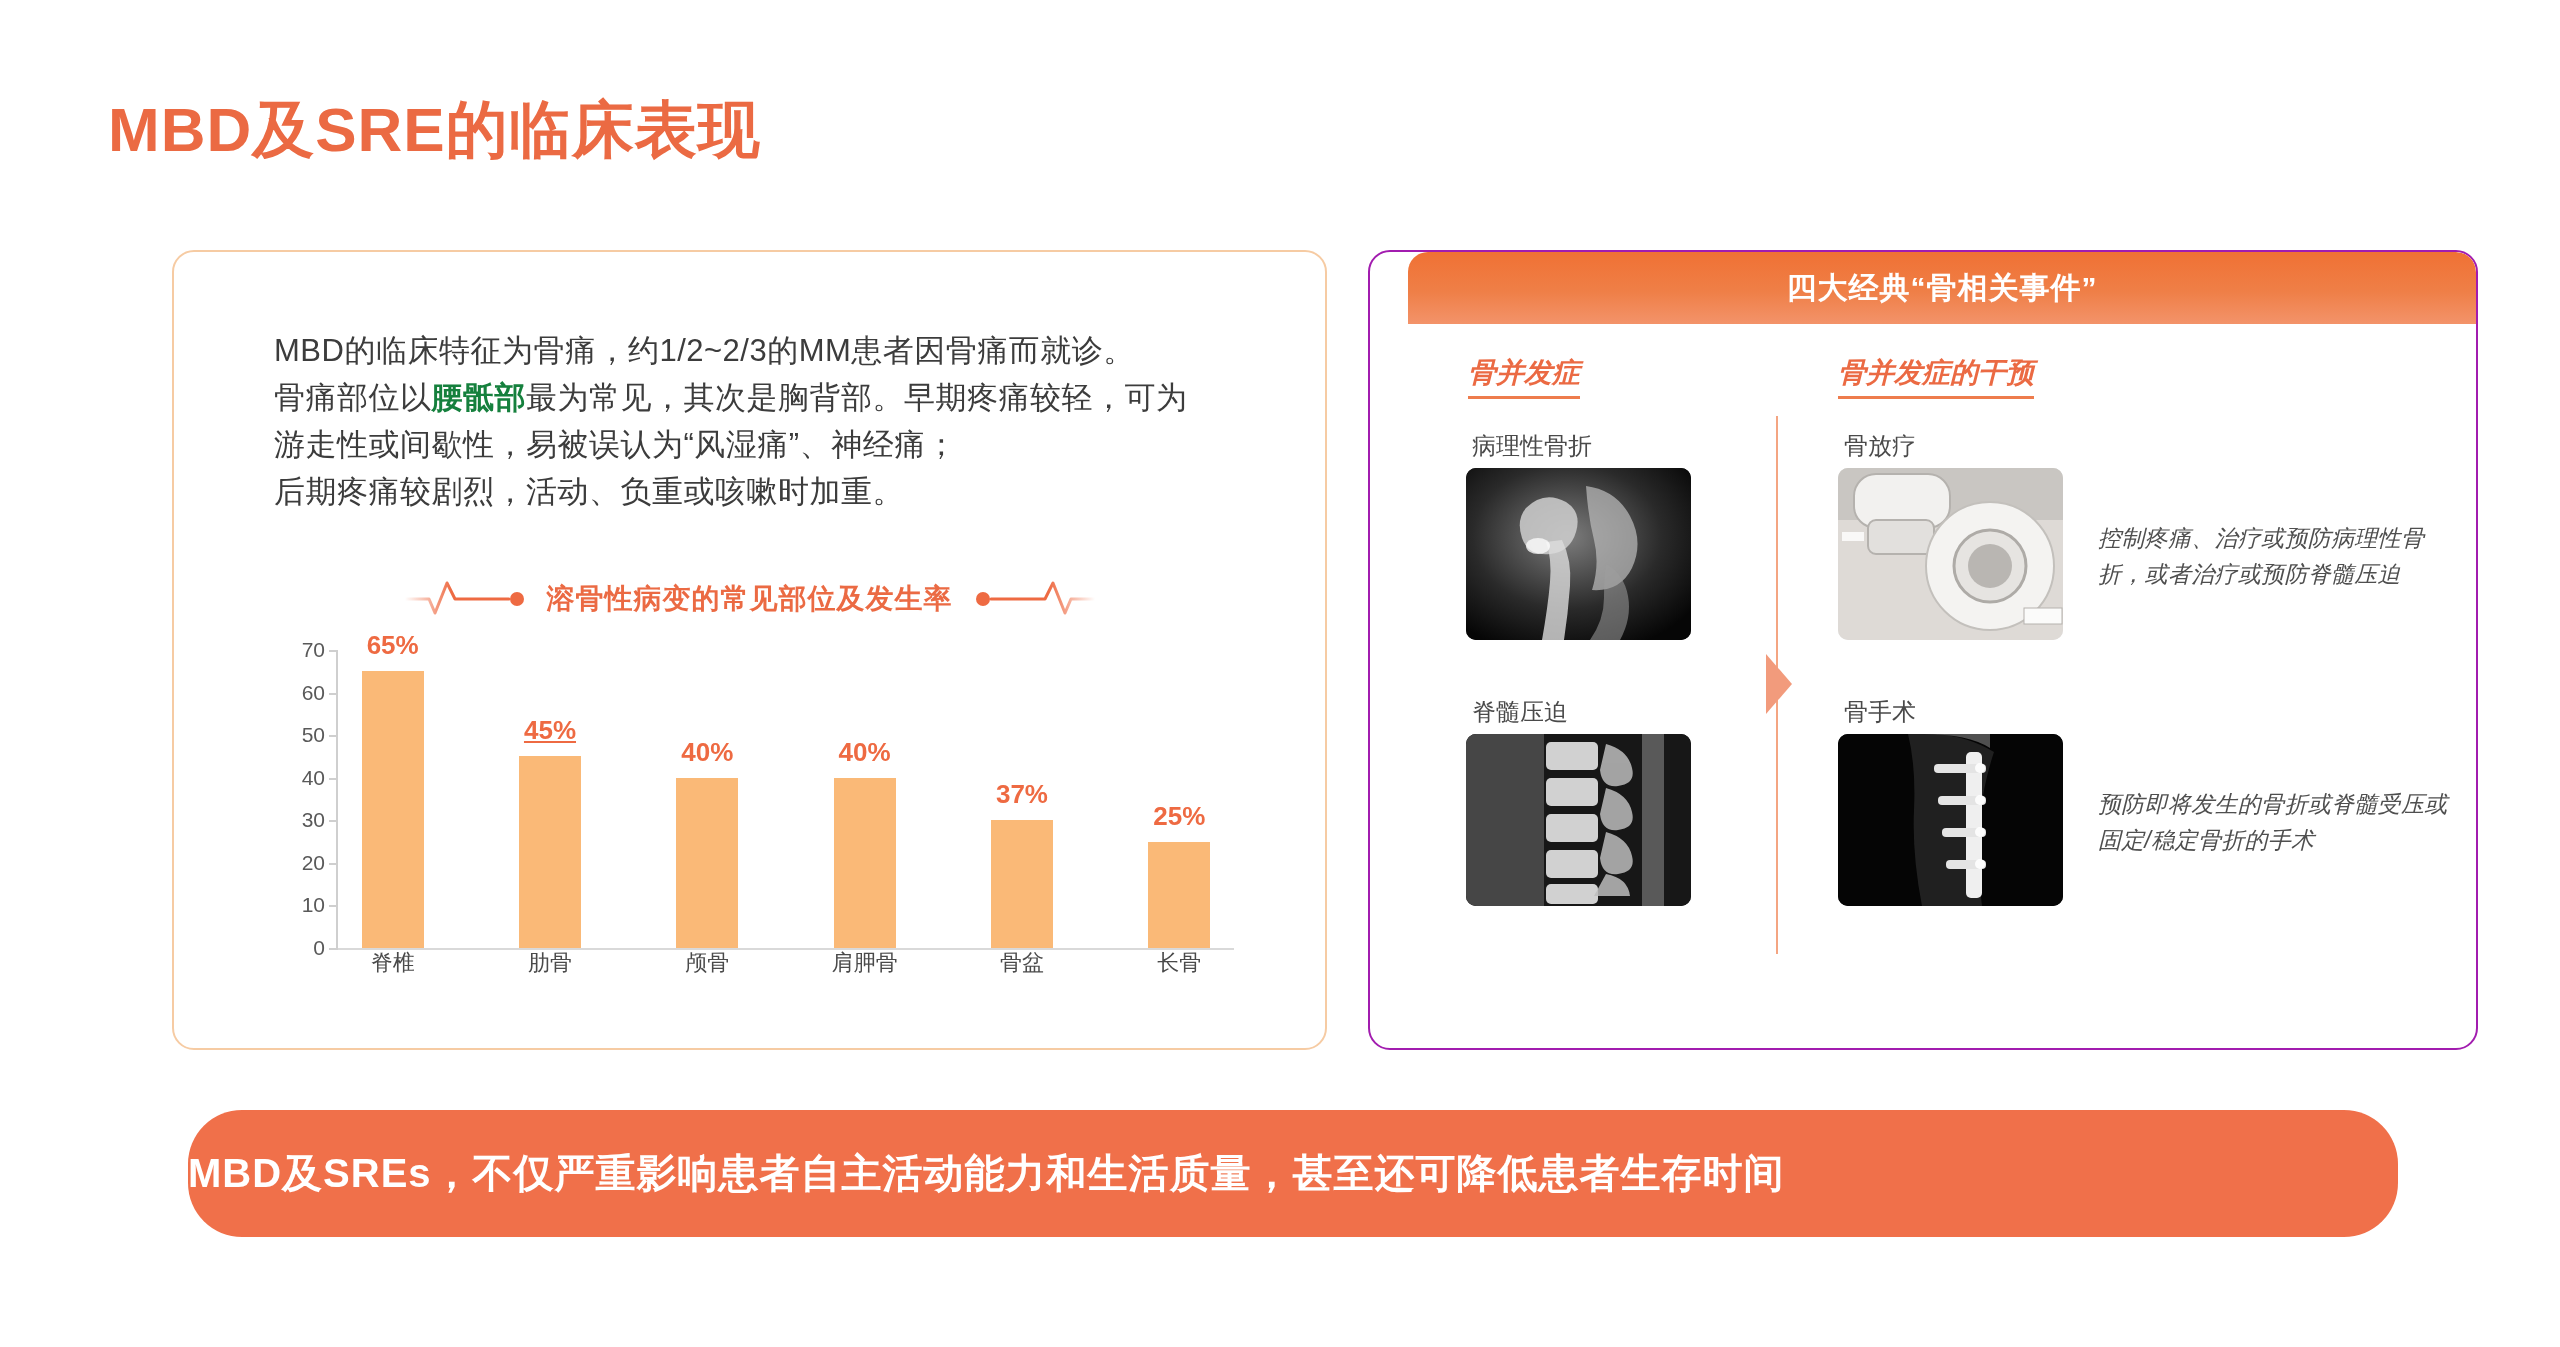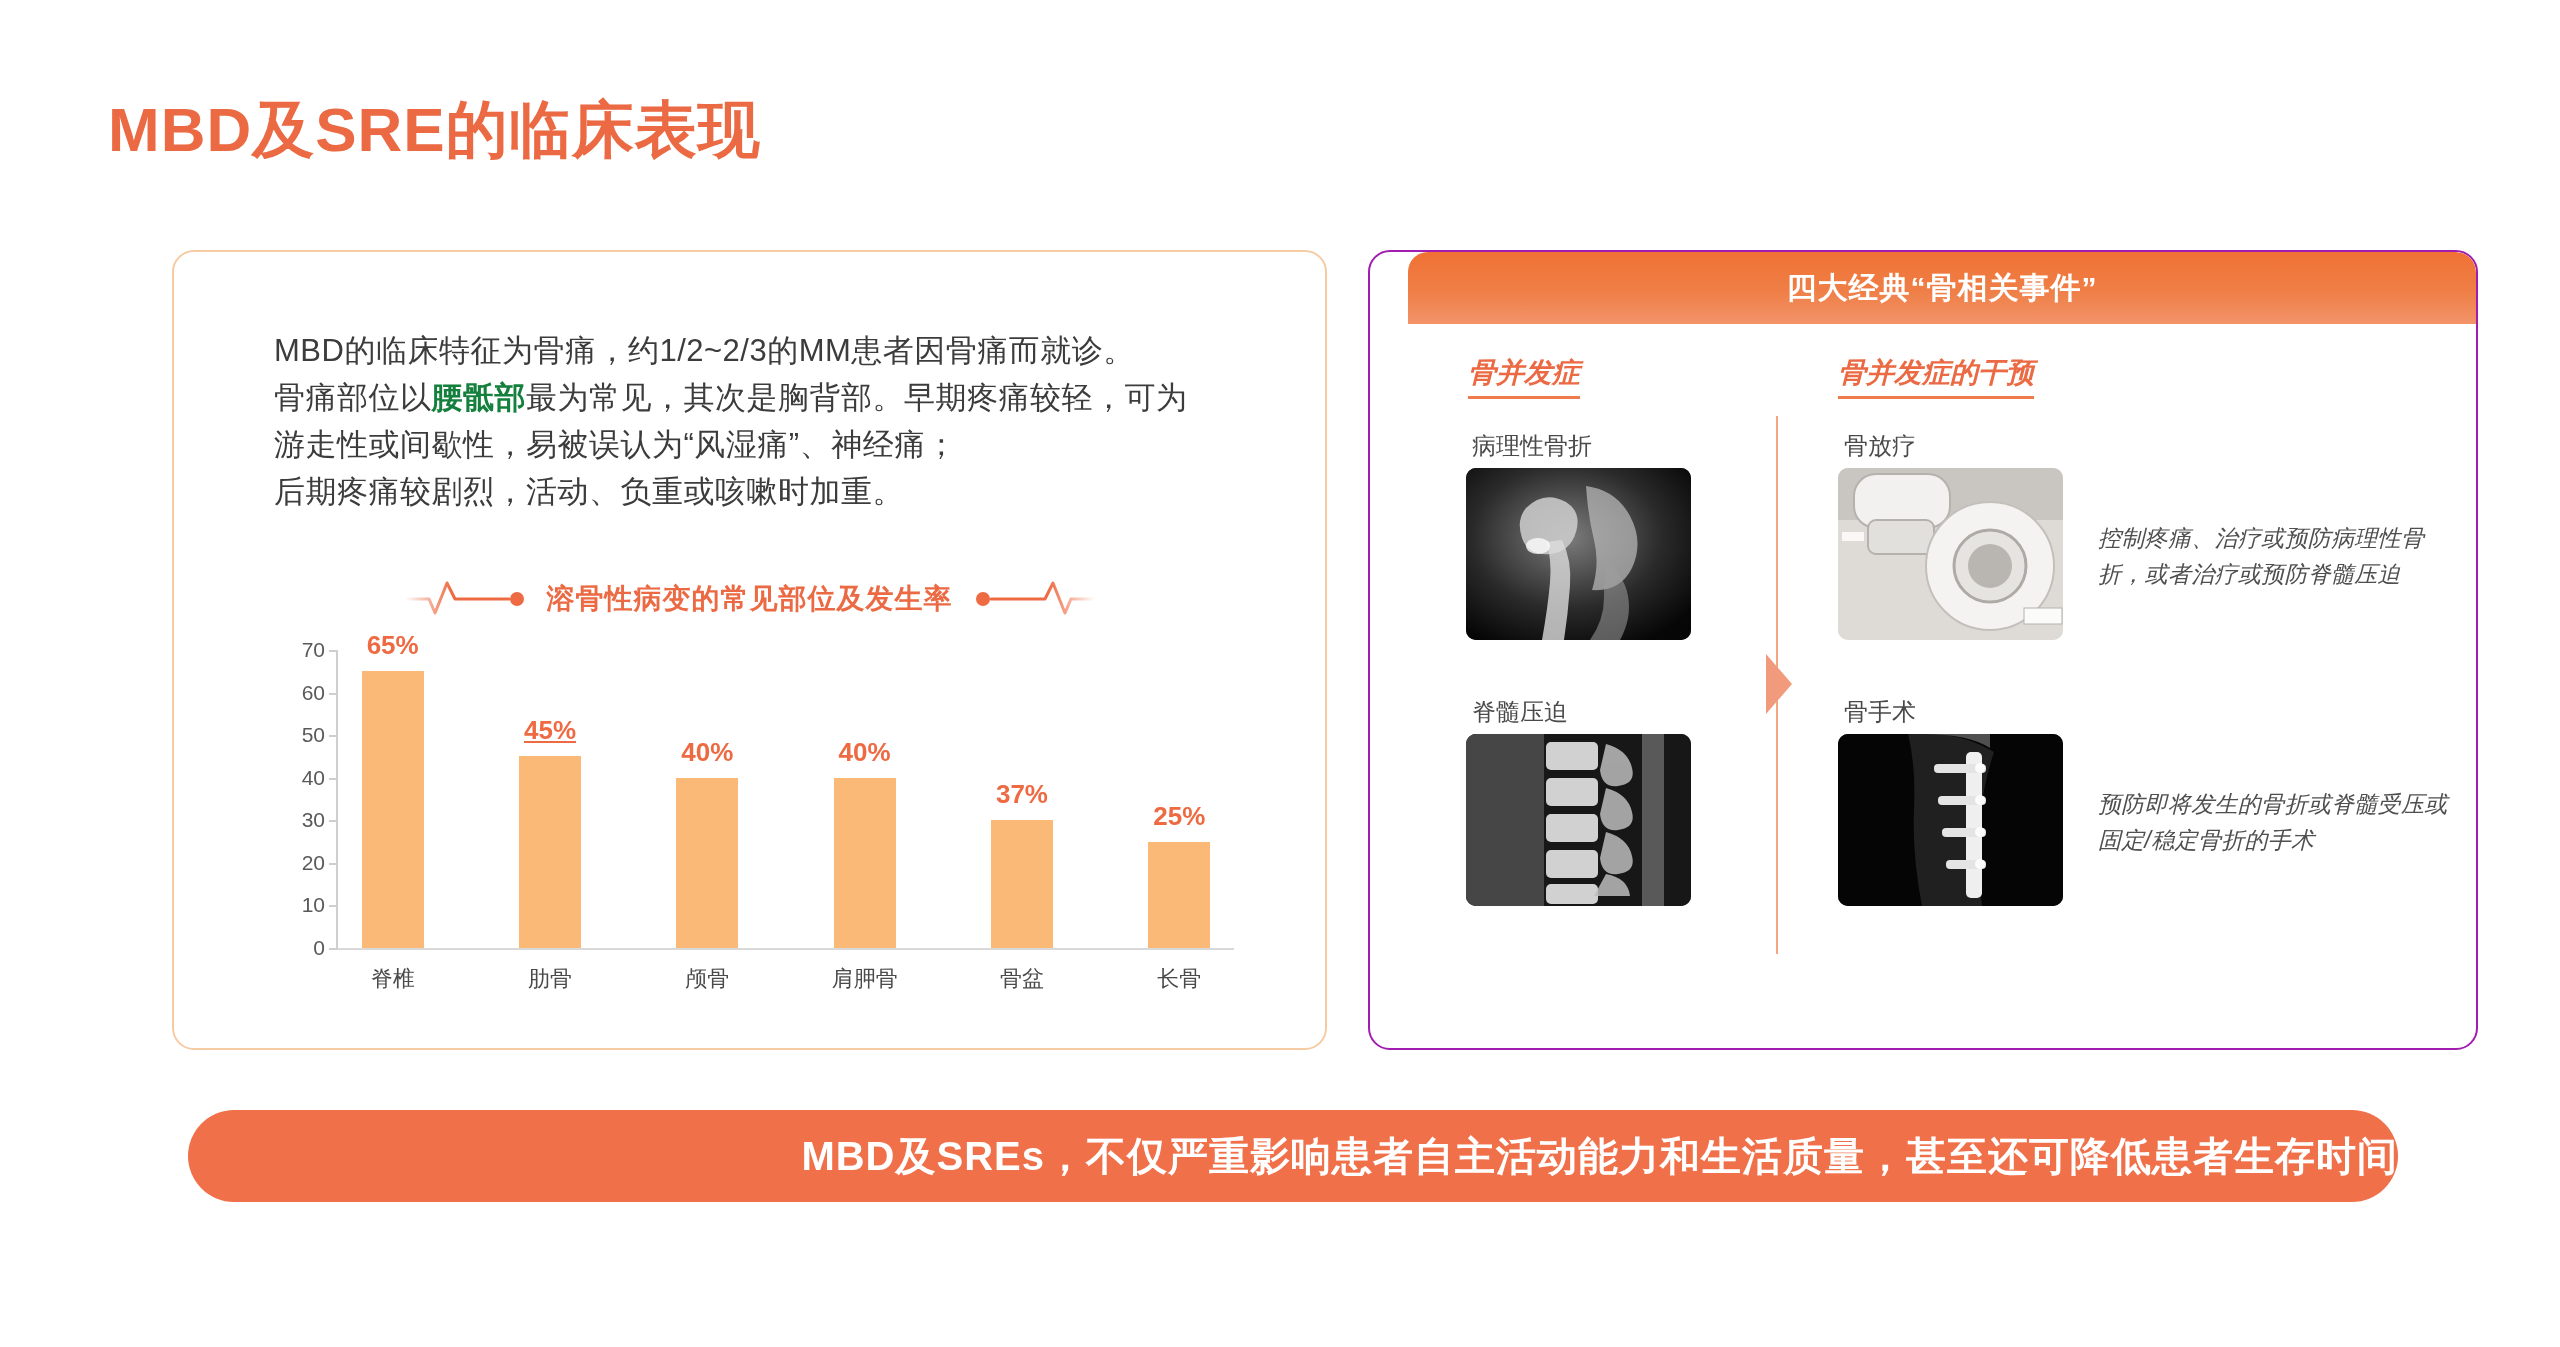--- a/index.html
+++ b/index.html
@@ -65,21 +65,21 @@
   .bar-slot{
     width:14.5%; height:100%; position:relative;
     display:flex; flex-direction:column; justify-content:flex-end; align-items:center;
   }
   .bar{ width:62px; background:#FAB977; }
   .bar-value{
     position:absolute; left:50%; transform:translateX(-50%);
     font-size:26px; font-weight:700; color:#EE6A42; white-space:nowrap;
   }
   .bar-label{
-    position:absolute; top:100%; margin-top:16px; left:50%;
+    position:absolute; top:100%; left:50%;
     transform:translateX(-50%);
     font-size:22px; color:#4a4a4a; white-space:nowrap;
   }
 
   
   #right-card{
     position:absolute; left:1368px; top:250px;
     width:1110px; height:800px;
     border:2px solid #a21caf; border-radius:22px;
     background:#fff; overflow:hidden;padding-left:38px;
@@ -126,23 +126,23 @@
 
   .desc{
     position:absolute; width:370px;
     font-size:23px; line-height:36px; font-style:italic;
     color:#4f4f4f; letter-spacing:.3px;
   }
 
   
   #bottom-banner{
     position:absolute; left:188px; top:1110px;
-    width:2210px; height:92px;
+    width:2210px; height:127px;
     background:#F0704A; border-radius:54px;
-    display:flex; align-items:center; justify-content:flex-end;
+    display:flex; align-items:center; justify-content:flex-start;
   }
   #bottom-banner .txt{
     color:#fff; font-size:40px; font-weight:700; letter-spacing:1px;
     white-space:nowrap;
   }
 </style>
 </head>
 <body>
 
 <div id="slide-title">MBD及SRE的临床表现</div>

